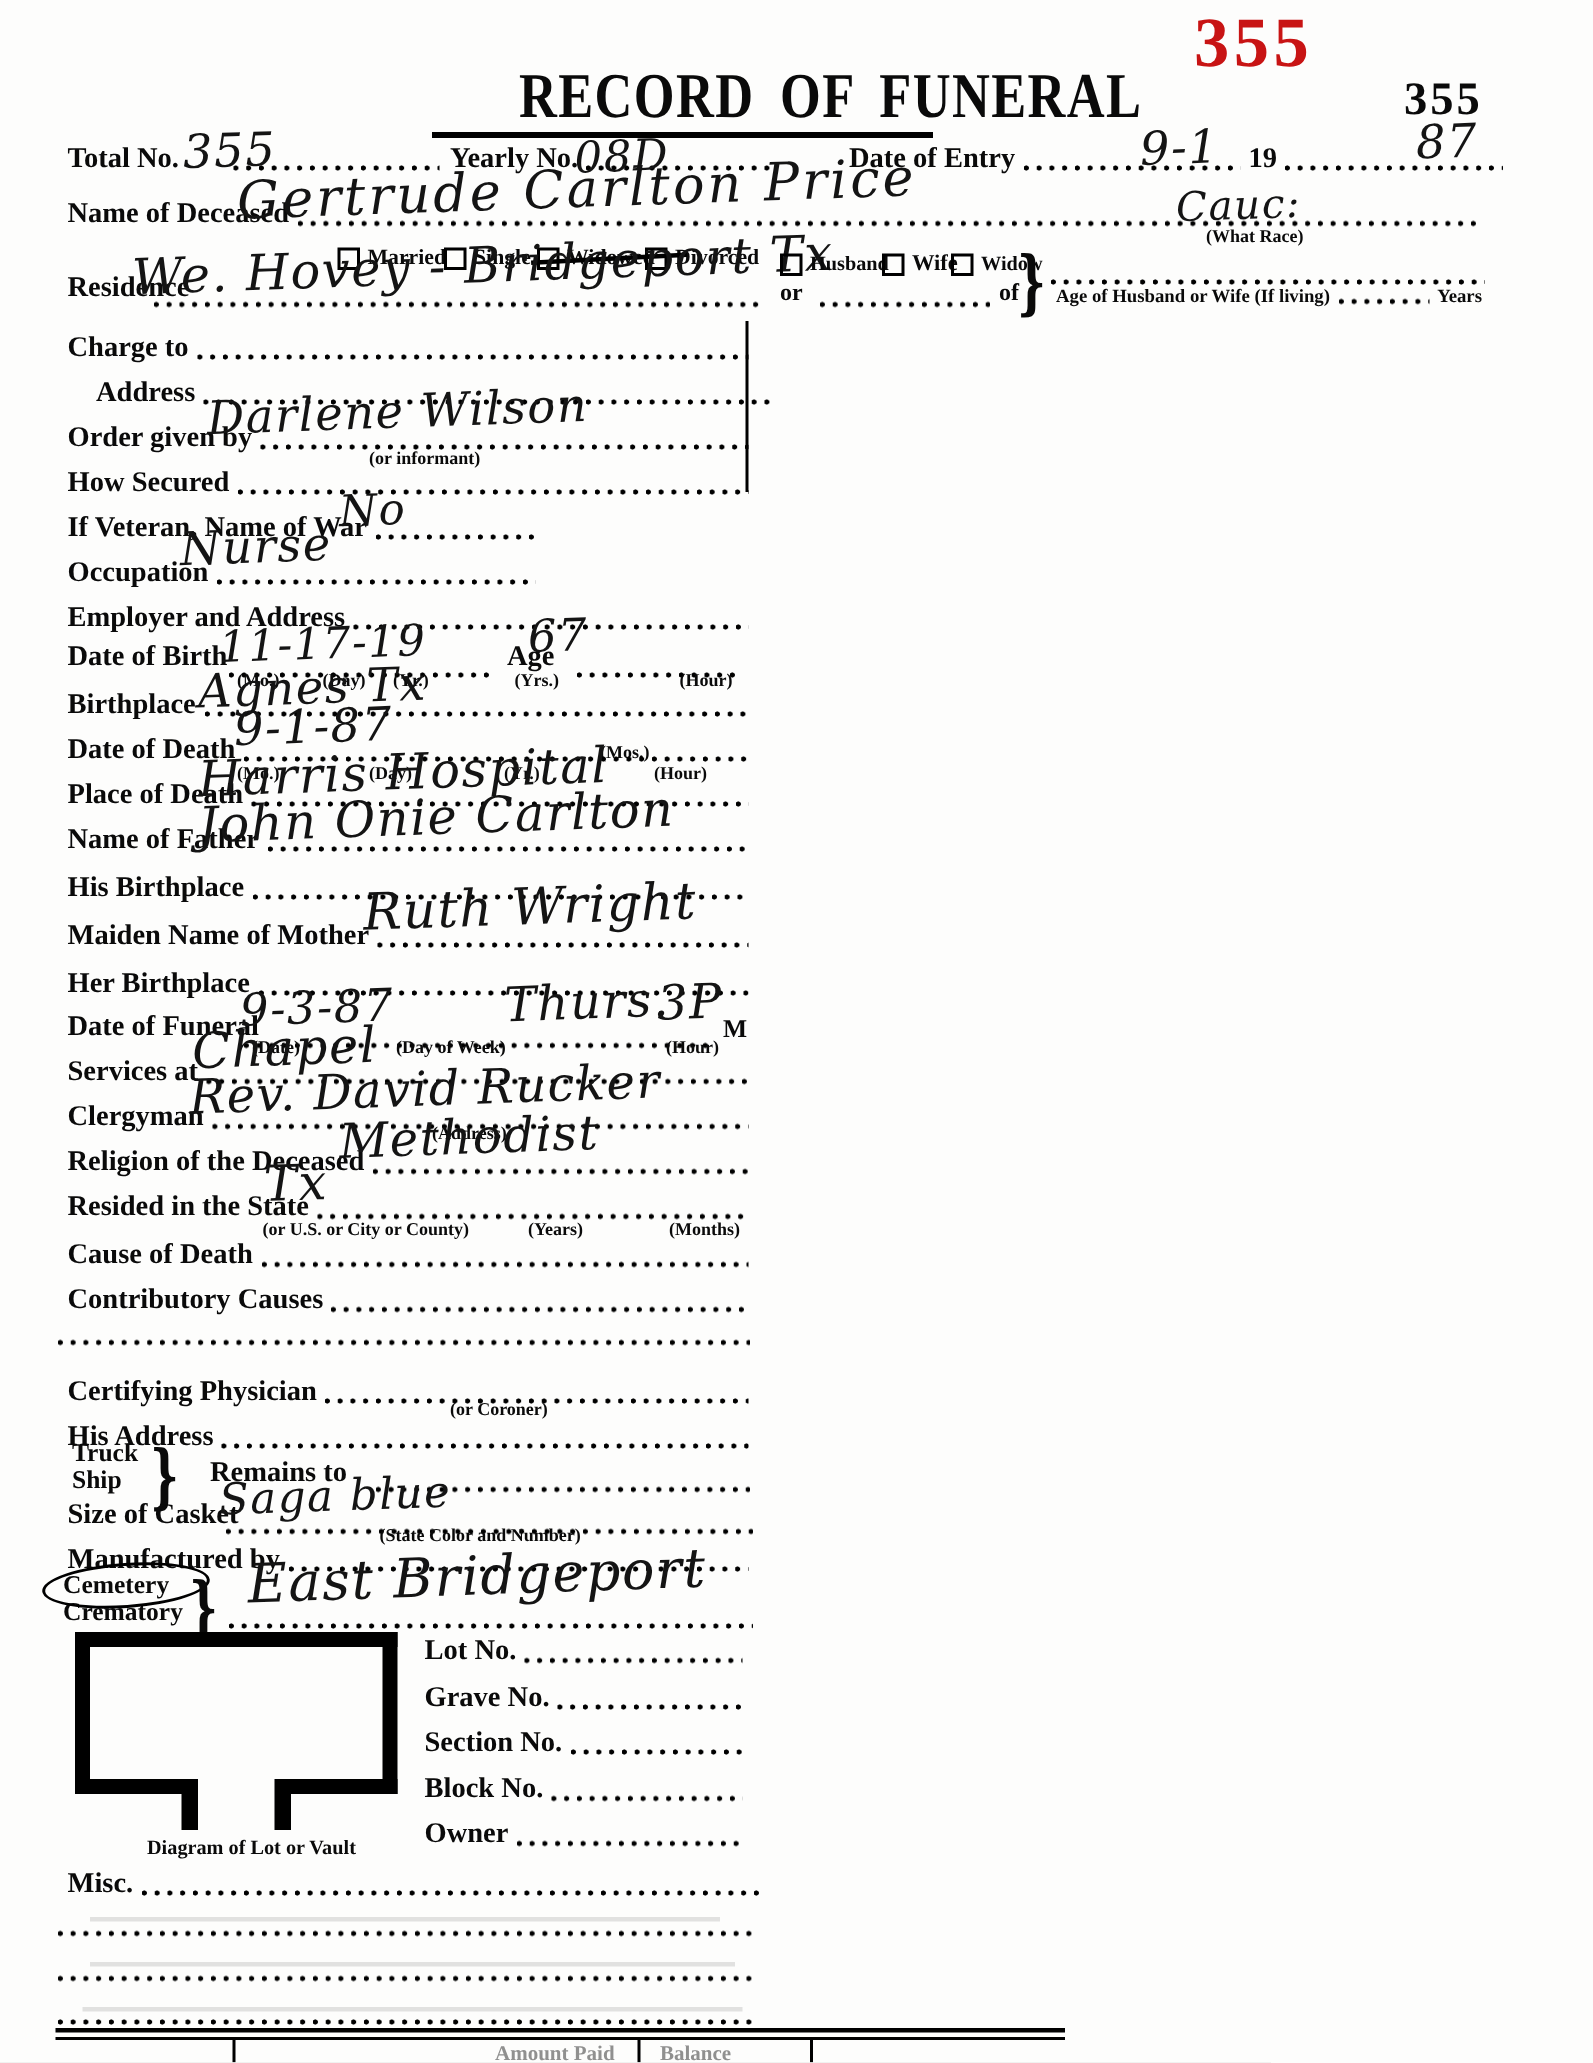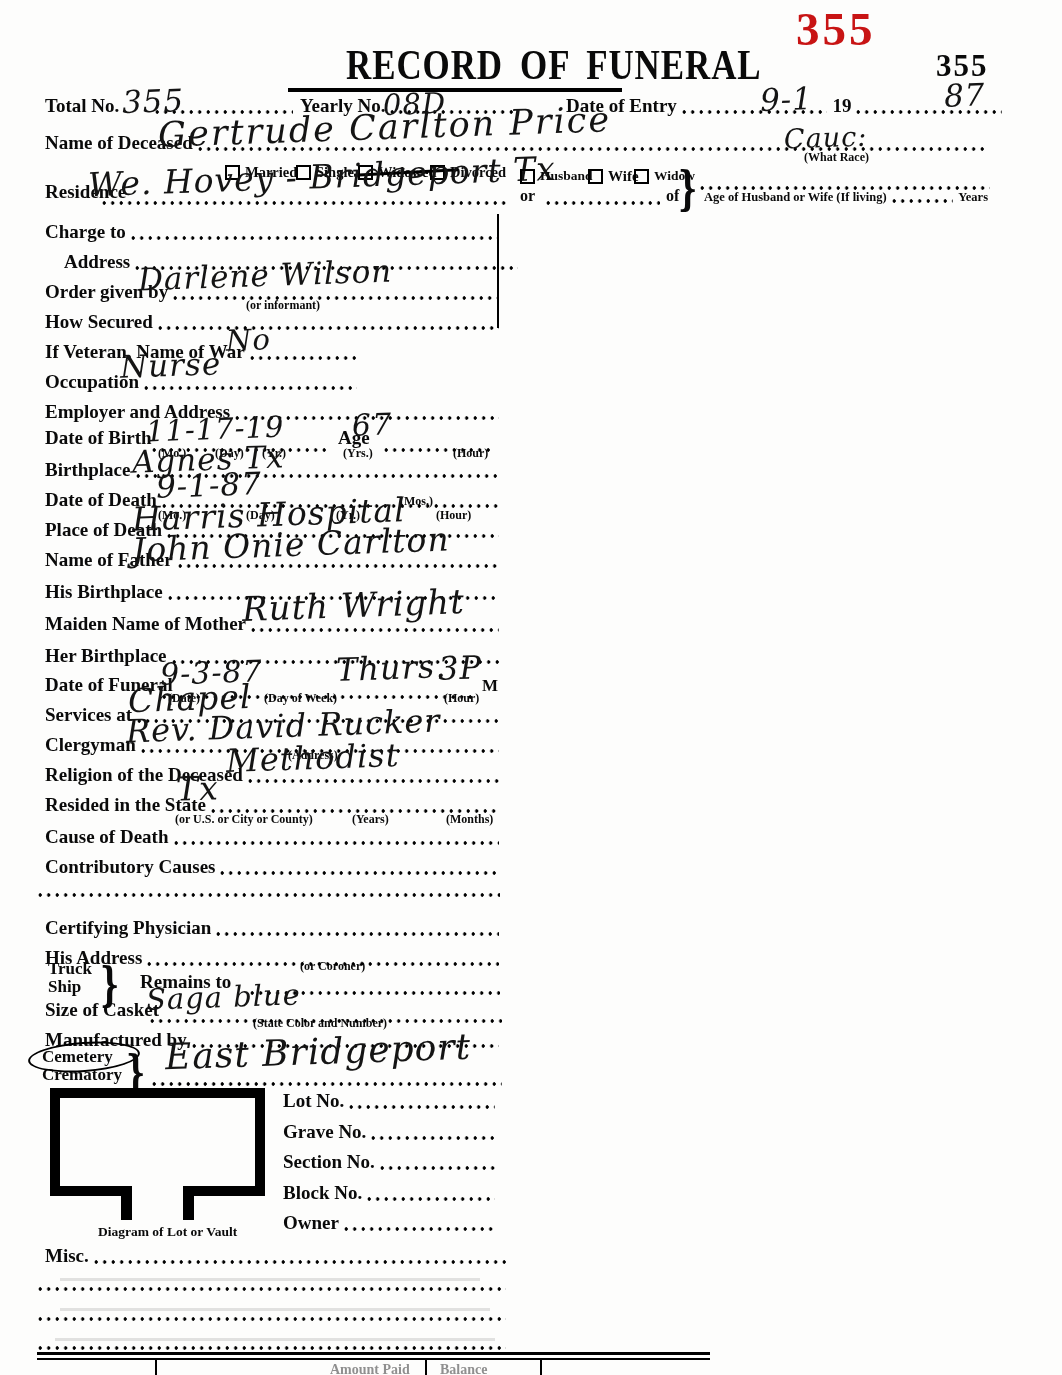--- a/index.html
+++ b/index.html
@@ -247,21 +247,21 @@
   <div class="fr" style="left:45px;top:857px;width:454px;">
     <span class="lb">Contributory Causes</span>
       <div class="dots"></div>
     </div>
   <div class="dabs dots" style="left:38px;top:893px;width:462px;"></div>
 
   <div class="fr" style="left:45px;top:918px;width:454px;">
     <span class="lb">Certifying Physician</span>
       <div class="dots"></div>
     </div>
-  <span class="sub" style="left:300px;top:932px;margin-top:27px;">(or Coroner)</span>
+  <span class="sub" style="left:300px;top:932px;">(or Coroner)</span>
   <div class="fr" style="left:45px;top:948px;width:454px;">
     <span class="lb">His Address</span>
       <div class="dots"></div>
     </div>
 
   <span class="lb-xs" style="position:absolute;left:48px;top:960px;">Truck</span>
   <span class="lb-xs" style="position:absolute;left:48px;top:978px;">Ship</span>
   <span class="brace" style="left:100px;top:958px;">}</span>
   <span class="lb" style="position:absolute;left:140px;top:972px;">Remains to</span>
   <div class="dabs dots" style="left:250px;top:991px;width:250px;"></div>

